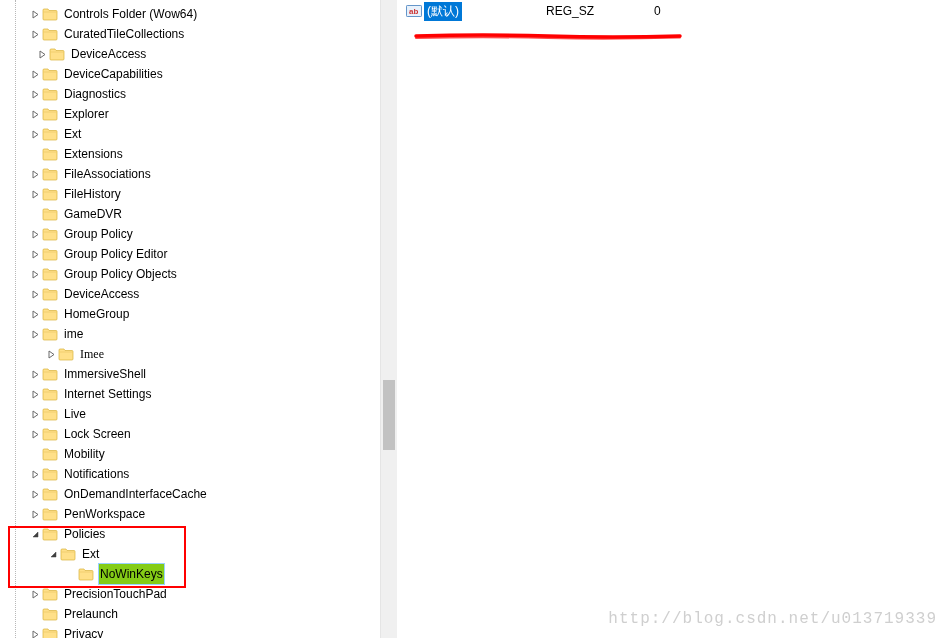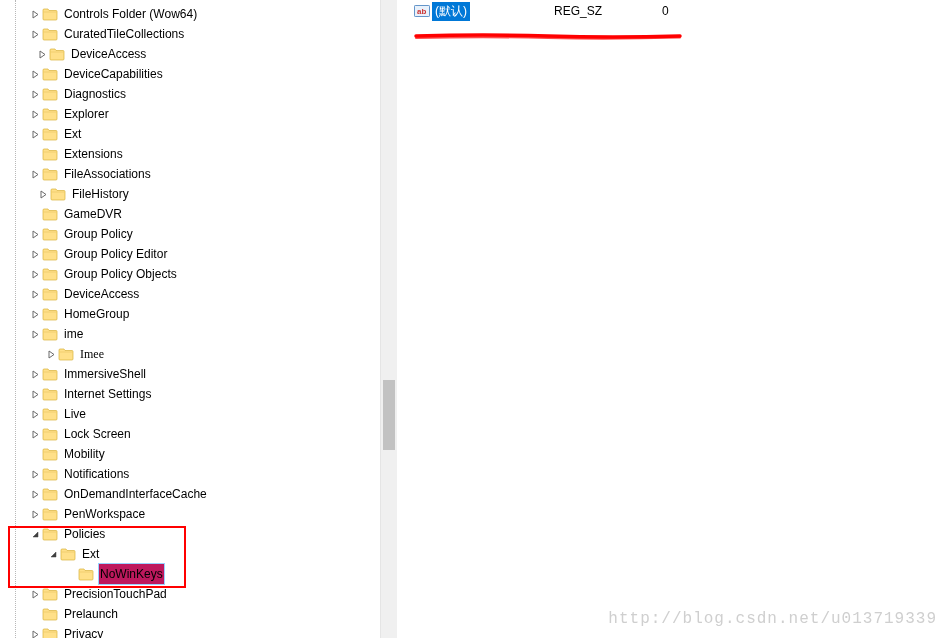--- a/index.html
+++ b/index.html
@@ -62,21 +62,21 @@
       width: 16px;
       height: 14px;
       margin-right: 4px;
       flex-shrink: 0;
     }
     .folder-icon svg { display: block; }
     .tree-label {
       padding: 1px 2px;
     }
     .tree-label.selected {
-      background: #be185d;
+      background: #84cc16;
       border: 1px solid #99d1ff;
       padding: 0 1px;
     }
     .scrollbar-track {
       position: absolute;
       right: 0;
       top: 0;
       bottom: 0;
       width: 17px;
       background: #f0f0f0;
@@ -96,21 +96,21 @@
       position: relative;
       padding-top: 0;
     }
     .list-header {
       height: 2px;
     }
     .list-row {
       display: flex;
       align-items: center;
       height: 18px;
-      padding-left: 16px;
+      padding-left: 8px;
       justify-content: space-between;
     }
     .list-col-name { width: 118px; display: flex; align-items: center; }
     .list-col-type { width: 108px; margin-left: 22px; }
     .list-col-data { flex: 1; }
     .reg-sz-icon {
       width: 16px;
       height: 16px;
       margin-right: 2px;
       flex-shrink: 0;
@@ -270,21 +270,21 @@
             </svg>
           </span>
           <span class="folder-icon">
             <svg width="16" height="14" viewBox="0 0 16 14">
               <path d="M1,3 L1,12 Q1,13 2,13 L14,13 Q15,13 15,12 L15,4.5 Q15,3.5 14,3.5 L7,3.5 L6,2 L2,2 Q1,2 1,3 Z" fill="#ffe089" stroke="#d9b23b" stroke-width="0.7"></path>
               <path d="M1.5,5 L14.5,5" stroke="#e8c55e" stroke-width="0.6"></path>
             </svg>
           </span>
           <span class="tree-label">FileAssociations</span>
         </div>
-        <div class="tree-row" style="padding-left: 36px;">
+        <div class="tree-row" style="padding-left: 28px;">
           <span class="expander ">
             <svg width="9" height="9" viewBox="0 0 9 9">
               <path d="M2,1 L7,4.5 L2,8 Z" fill="none" stroke="#6a6a6a" stroke-width="1"></path>
             </svg>
           </span>
           <span class="folder-icon">
             <svg width="16" height="14" viewBox="0 0 16 14">
               <path d="M1,3 L1,12 Q1,13 2,13 L14,13 Q15,13 15,12 L15,4.5 Q15,3.5 14,3.5 L7,3.5 L6,2 L2,2 Q1,2 1,3 Z" fill="#ffe089" stroke="#d9b23b" stroke-width="0.7"></path>
               <path d="M1.5,5 L14.5,5" stroke="#e8c55e" stroke-width="0.6"></path>
             </svg>

